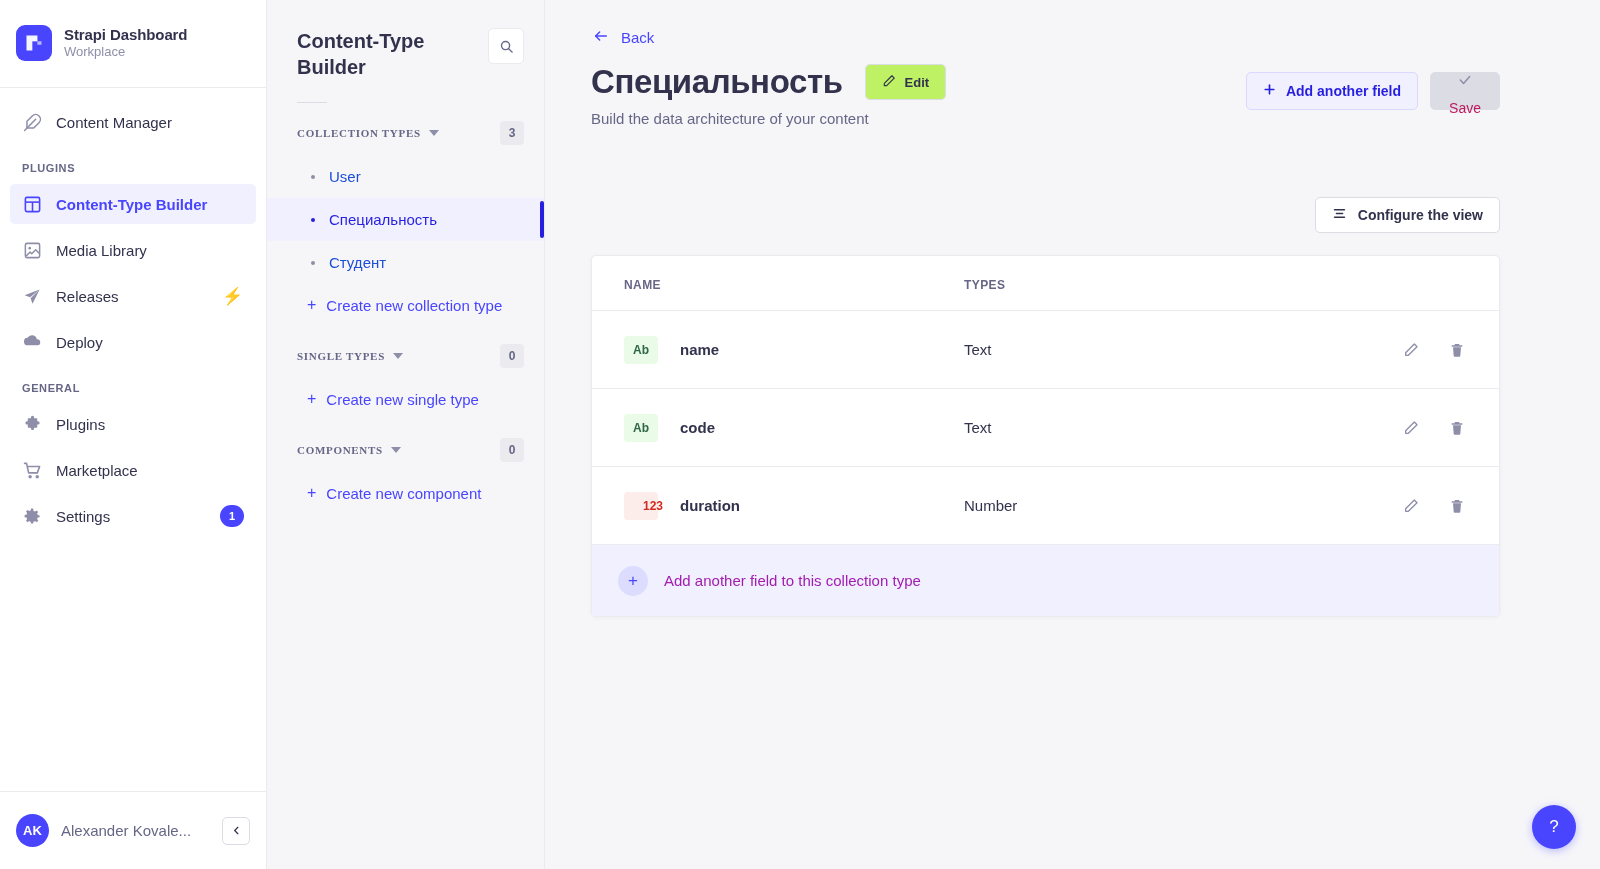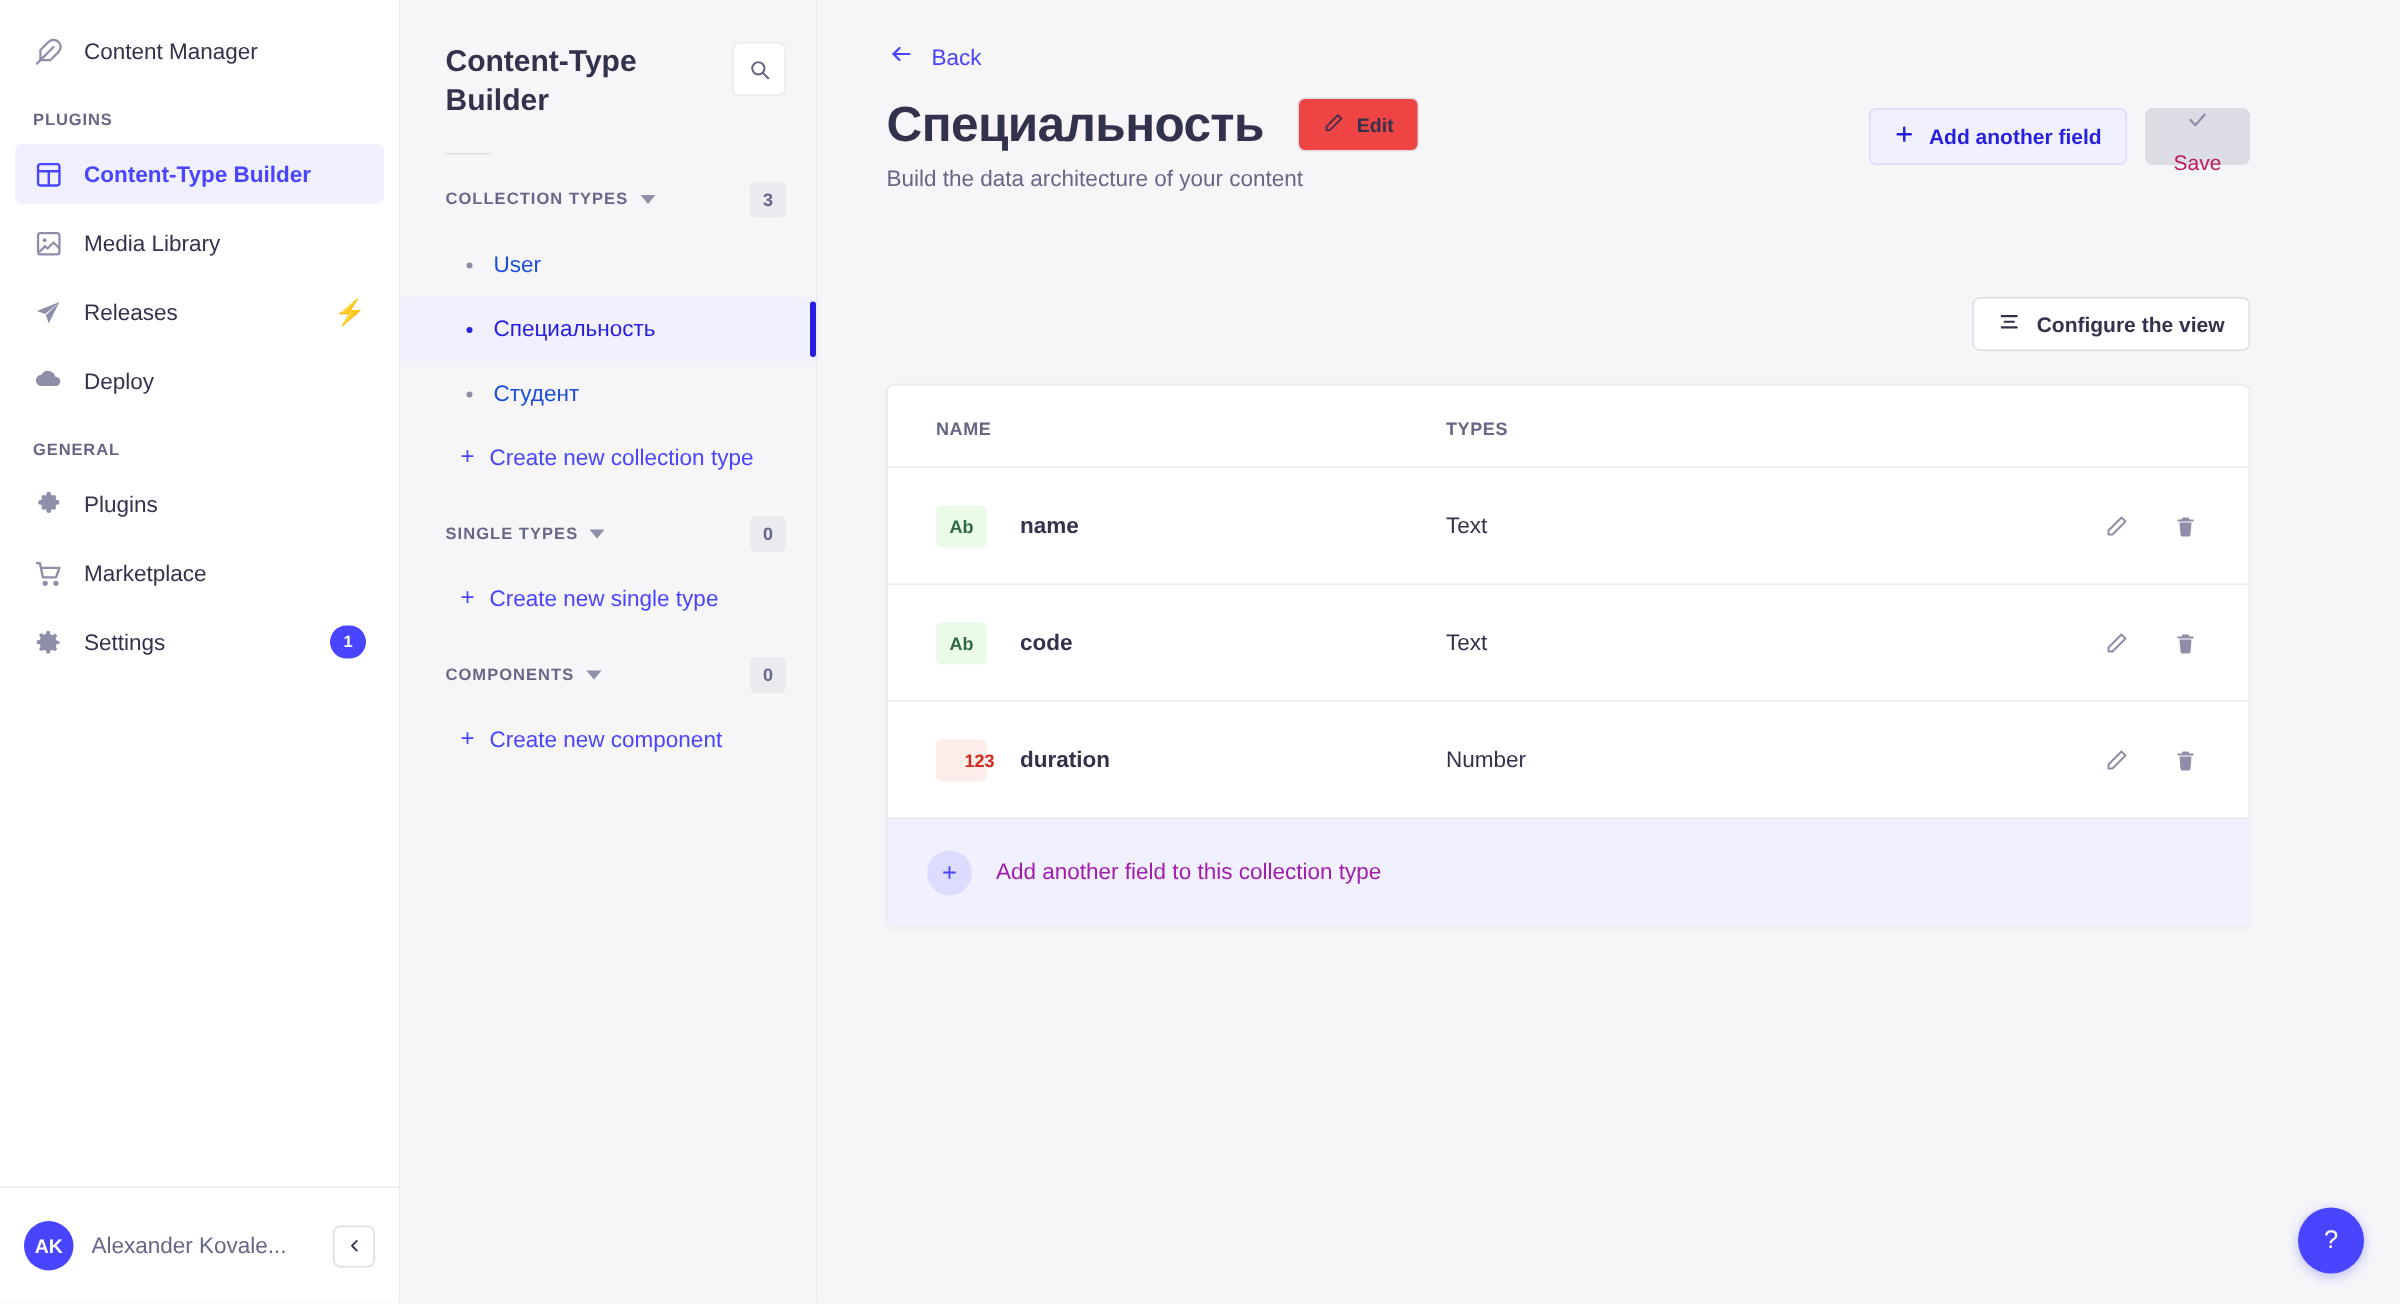--- a/index.html
+++ b/index.html
@@ -84,21 +84,21 @@
     background: #fff; display: flex; align-items: center; justify-content: center;
     cursor: pointer; flex: 0 0 36px;
   }
   .ctb-sep { width: 30px; height: 1px; background: #dcdce4; margin: 22px 0 0 30px; }
 
   .grp-head {
     display: flex; align-items: center; justify-content: space-between;
     padding: 18px 20px 10px 30px;
   }
   .grp-left { display: flex; align-items: center; gap: 8px; }
-  .grp-title { font-size: 11px; font-weight: 700; letter-spacing: 0.7px; color: #666687; }
+  .grp-title { font-size: 11px; font-weight: 700; letter-spacing: 0.7px; color: #666687; font-family: Liberation Serif, serif; }
   .caret { width: 0; height: 0; border-left: 5px solid transparent; border-right: 5px solid transparent; border-top: 6px solid #8e8ea9; }
   .grp-badge {
     background: #eaeaef; color: #666687; font-size: 12px; font-weight: 600;
     min-width: 24px; height: 24px; border-radius: 4px;
     display: flex; align-items: center; justify-content: center; padding: 0 6px;
   }
   .type-item {
     display: flex; align-items: center; gap: 14px;
     padding: 0 20px 0 44px; height: 43px; font-size: 15px; color: #1d4ed8;
     cursor: pointer; position: relative;
@@ -116,21 +116,21 @@
 
   
   .main { flex: 1; height: 869px; background: #f6f6f9; overflow: hidden; position: relative; }
   .main-head { padding: 28px 100px 0 46px; }
   .back-link { display: inline-flex; align-items: center; gap: 10px; color: #4945ff; font-size: 15px; cursor: pointer; }
   .title-row { display: flex; align-items: center; gap: 22px; margin-top: 16px; }
   .page-title { font-size: 33px; font-weight: 700; color: #32324d; letter-spacing: -0.4px; line-height: 1.1; }
   .edit-btn {
     display: inline-flex; align-items: center; gap: 9px;
     height: 36px; padding: 0 16px; border: 1px solid #dcdce4; border-radius: 5px;
-    background: #ef4444; cursor: pointer; font-size: 13px; font-weight: 600; color: #32324d;
+    background: #bef264; cursor: pointer; font-size: 13px; font-weight: 600; color: #32324d;
   }
   .subtitle { font-size: 15px; color: #666687; margin-top: 10px; }
 
   .head-actions { position: absolute; top: 72px; right: 100px; display: flex; gap: 12px; }
   .btn-secondary {
     display: inline-flex; align-items: center; gap: 10px;
     height: 38px; padding: 0 16px; border: 1px solid #d9d8ff; border-radius: 5px;
     background: #f0f0ff; color: #271fe0; font-size: 14px; font-weight: 600; cursor: pointer;
   }
   .btn-disabled {
@@ -191,20 +191,33 @@
     cursor: pointer; box-shadow: 0 2px 8px rgba(73,69,255,0.35);
   }
 </style>
 </head>
 <body>
 
 <div class="app">
 
   <aside class="nav">
 
+    <div class="nav-brand">
+      <div class="brand-logo">
+        <svg width="20" height="20" viewBox="0 0 24 24" fill="none">
+          <path d="M3 3h13v7h-6v11H3V3z" fill="#ffffff" opacity="0.95"></path>
+          <path d="M10 10h11v4h-5v-4z" fill="#ffffff" opacity="0.6"></path>
+          <path d="M10 10l6-7v7h-6z" fill="#ffffff" opacity="0.45"></path>
+        </svg>
+      </div>
+      <div class="brand-text">
+        <span class="brand-title">Strapi Dashboard</span>
+        <span class="brand-sub">Workplace</span>
+      </div>
+    </div>
 
     <div class="nav-scroll">
 
       <div class="nav-item">
         <span class="ico">
           <svg width="19" height="19" viewBox="0 0 24 24" fill="none" stroke="#8e8ea9" stroke-width="1.9" stroke-linecap="round" stroke-linejoin="round">
             <path d="M20.24 12.24a6 6 0 0 0-8.49-8.49L5 10.5V19h8.5z"></path>
               <path d="M16 8L2 22"></path>
           </svg>
         </span>

